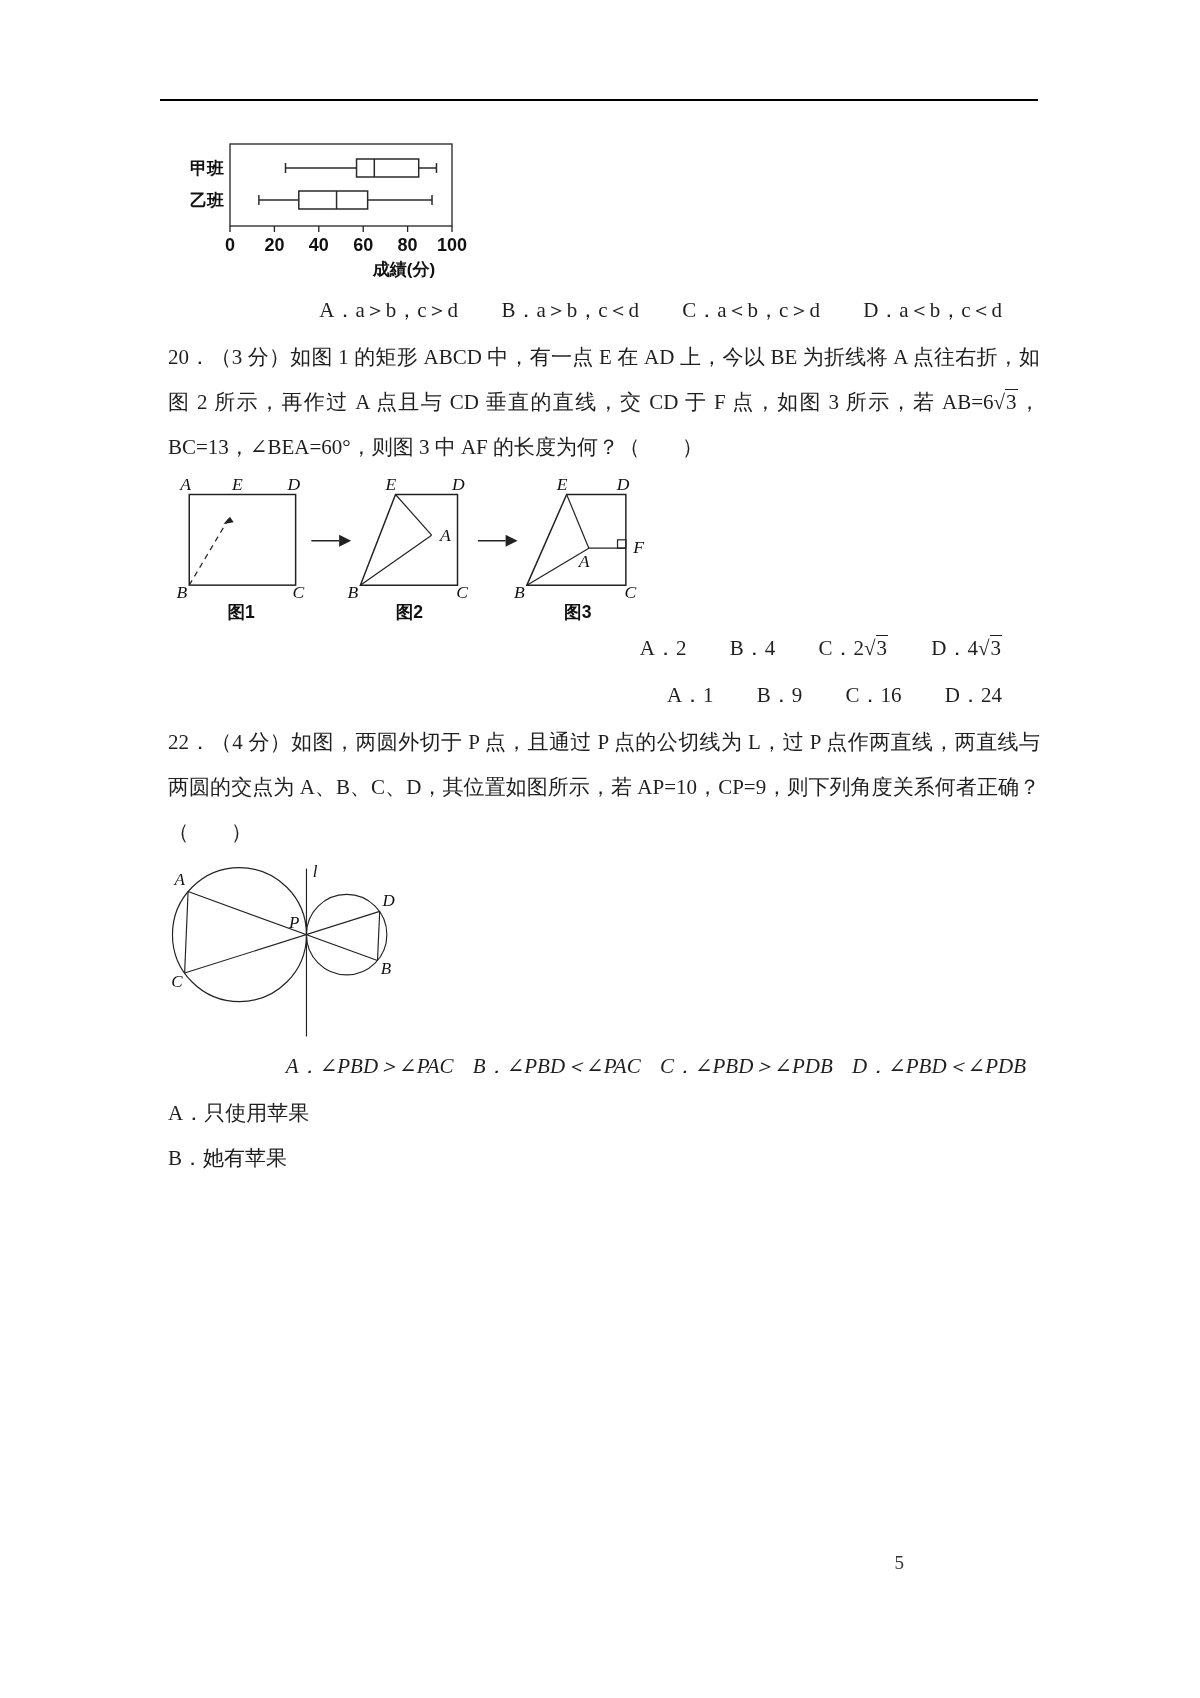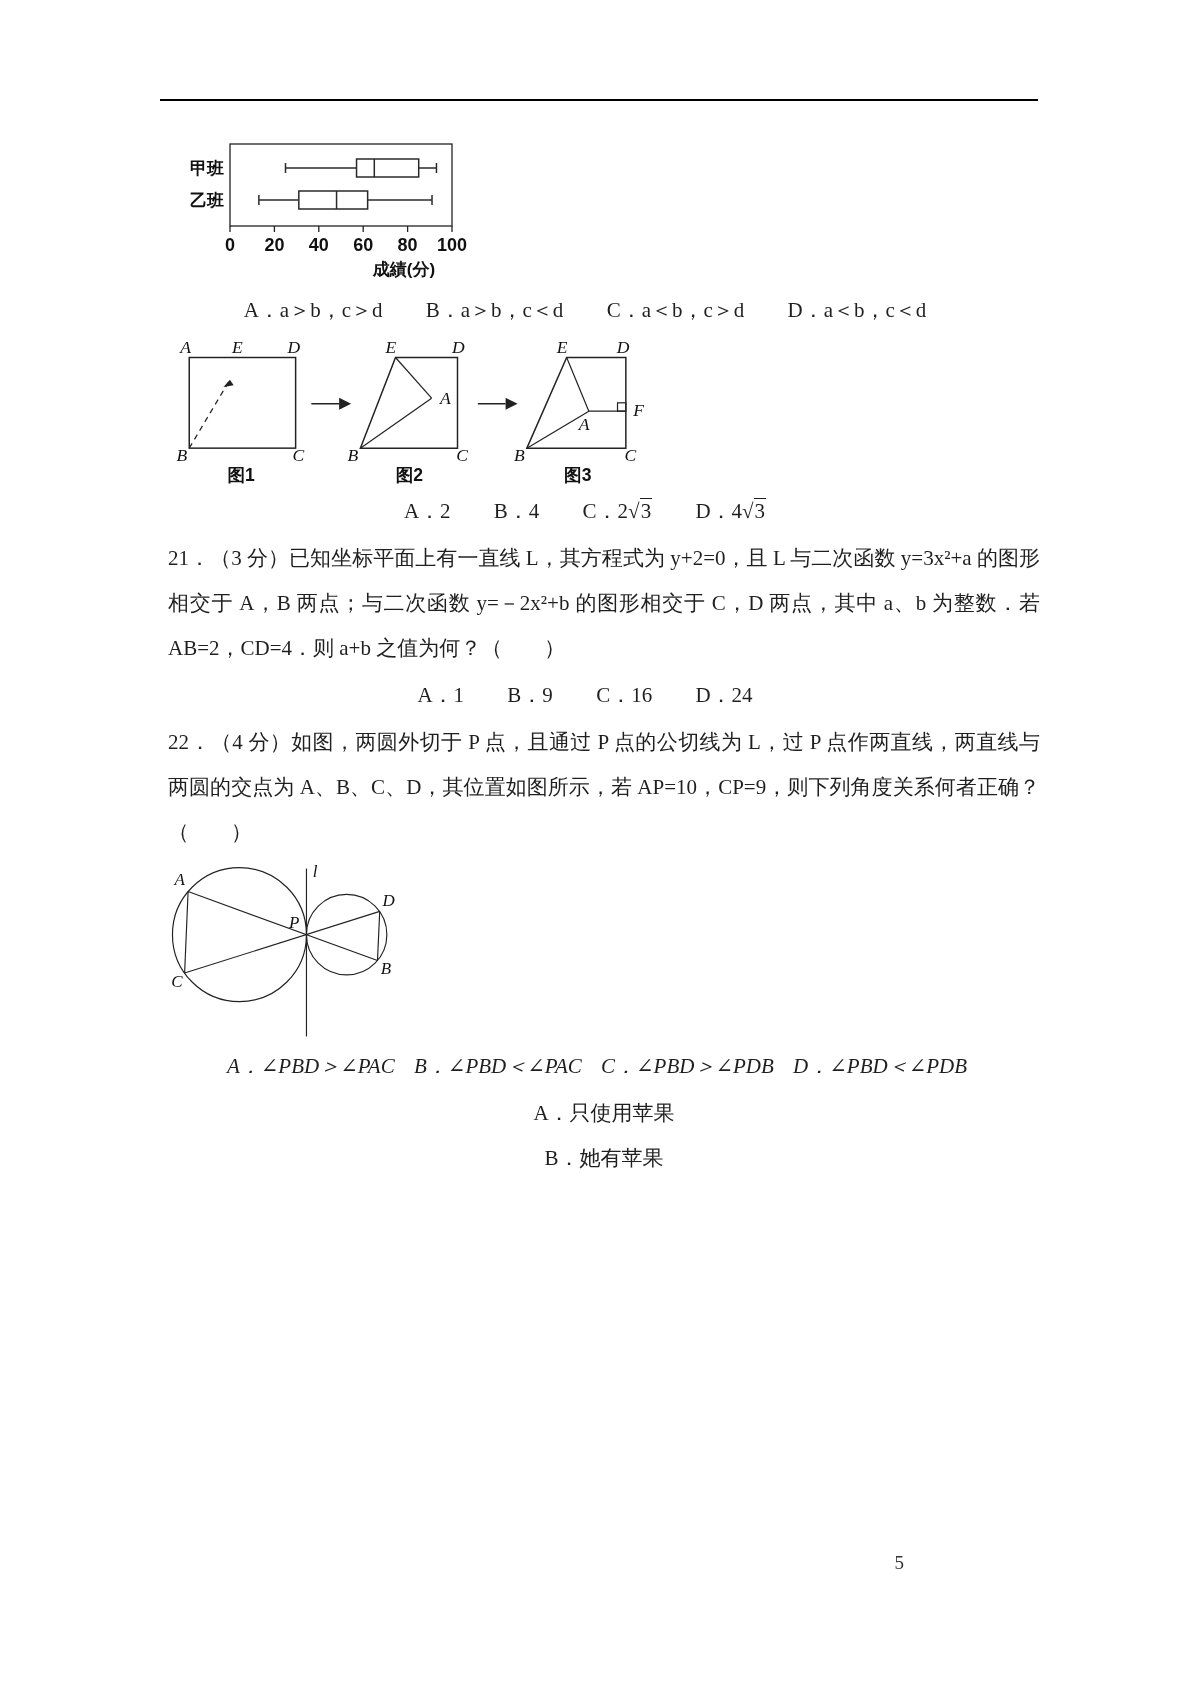--- a/index.html
+++ b/index.html
@@ -22,24 +22,24 @@
   .content {
     position: absolute;
     left: 168px; top: 126px;
     width: 872px;
     font-size: 21px;
     line-height: 45px;
     text-align: justify;
   }
   p { margin: 0; }
   .qtext { margin: 2px 0; }
-  .opt-row { margin: 2px 0; text-align: center; }
+  .opt-row { margin: 2px 0; text-align: right; }
   .opt-row .opt { margin-right: 38px; white-space: nowrap; }
   .opt-row.tight .opt { margin-right: 14px; font-style: italic; }
-  .opt-block p { text-align: center; }
+  .opt-block p { text-align: left; }
   figure { margin: 0; }
   .fig { display: block; }
   .fig-boxplot { margin: 8px 0 4px 16px; }
   .fig-fold { margin: 6px 0 2px 2px; }
   .fig-circles { margin: 8px 0 2px 0; }
 
   
   svg .geo { stroke: #222; stroke-width: 1.6; fill: none; }
   svg .geo-thin { stroke: #222; stroke-width: 1.3; fill: none; }
   svg .dashed { stroke-dasharray: 6 5; }
@@ -129,20 +129,21 @@
       </svg>
     </figure>
 
     <p class="opt-row">
       <span class="opt">A．a＞b，c＞d</span>
       <span class="opt">B．a＞b，c＜d</span>
       <span class="opt">C．a＜b，c＞d</span>
       <span class="opt">D．a＜b，c＜d</span>
     </p>
 
+    <p class="qtext mathify">20．（3 分）如图 1 的矩形 ABCD 中，有一点 E 在 AD 上，今以 BE 为折线将 A 点往右折，如图 2 所示，再作过 A 点且与 CD 垂直的直线，交 CD 于 F 点，如图 3 所示，若 AB=6√<span class="rad">3</span>，BC=13，∠BEA=60°，则图 3 中 AF 的长度为何？（　　）</p>
 
     <figure class="fig-fold">
       <svg class="fig" width="575" height="148" viewBox="0 0 620 160">
 
         <g>
           <rect x="20" y="20" width="115" height="98" class="geo"></rect>
           <line x1="20" y1="118" x2="64" y2="44" class="geo-thin dashed"></line>
           <polygon points="64,44 57,52 68,50" class="arrowhead"></polygon>
           <text x="16" y="15" text-anchor="middle" class="ptlabel">A</text>
           <text x="72" y="15" text-anchor="middle" class="ptlabel">E</text>
@@ -191,21 +192,20 @@
       </svg>
     </figure>
 
     <p class="opt-row mathify">
       <span class="opt">A．2</span>
       <span class="opt">B．4</span>
       <span class="opt">C．2√<span class="rad">3</span></span>
       <span class="opt">D．4√<span class="rad">3</span></span>
     </p>
 
-    <p class="qtext">21．（3 分）已知坐标平面上有一直线 L，其方程式为 y+2=0，且 L 与二次函数 y=3x²+a 的图形相交于 A，B 两点；与二次函数 y=－2x²+b 的图形相交于 C，D 两点，其中 a、b 为整数．若 AB=2，CD=4．则 a+b 之值为何？（　　）</p>
     <p class="opt-row">
       <span class="opt">A．1</span>
       <span class="opt">B．9</span>
       <span class="opt">C．16</span>
       <span class="opt">D．24</span>
     </p>
 
     <p class="qtext">22．（4 分）如图，两圆外切于 P 点，且通过 P 点的公切线为 L，过 P 点作两直线，两直线与两圆的交点为 A、B、C、D，其位置如图所示，若 AP=10，CP=9，则下列角度关系何者正确？（　　）</p>
 
     <figure class="fig-circles">

